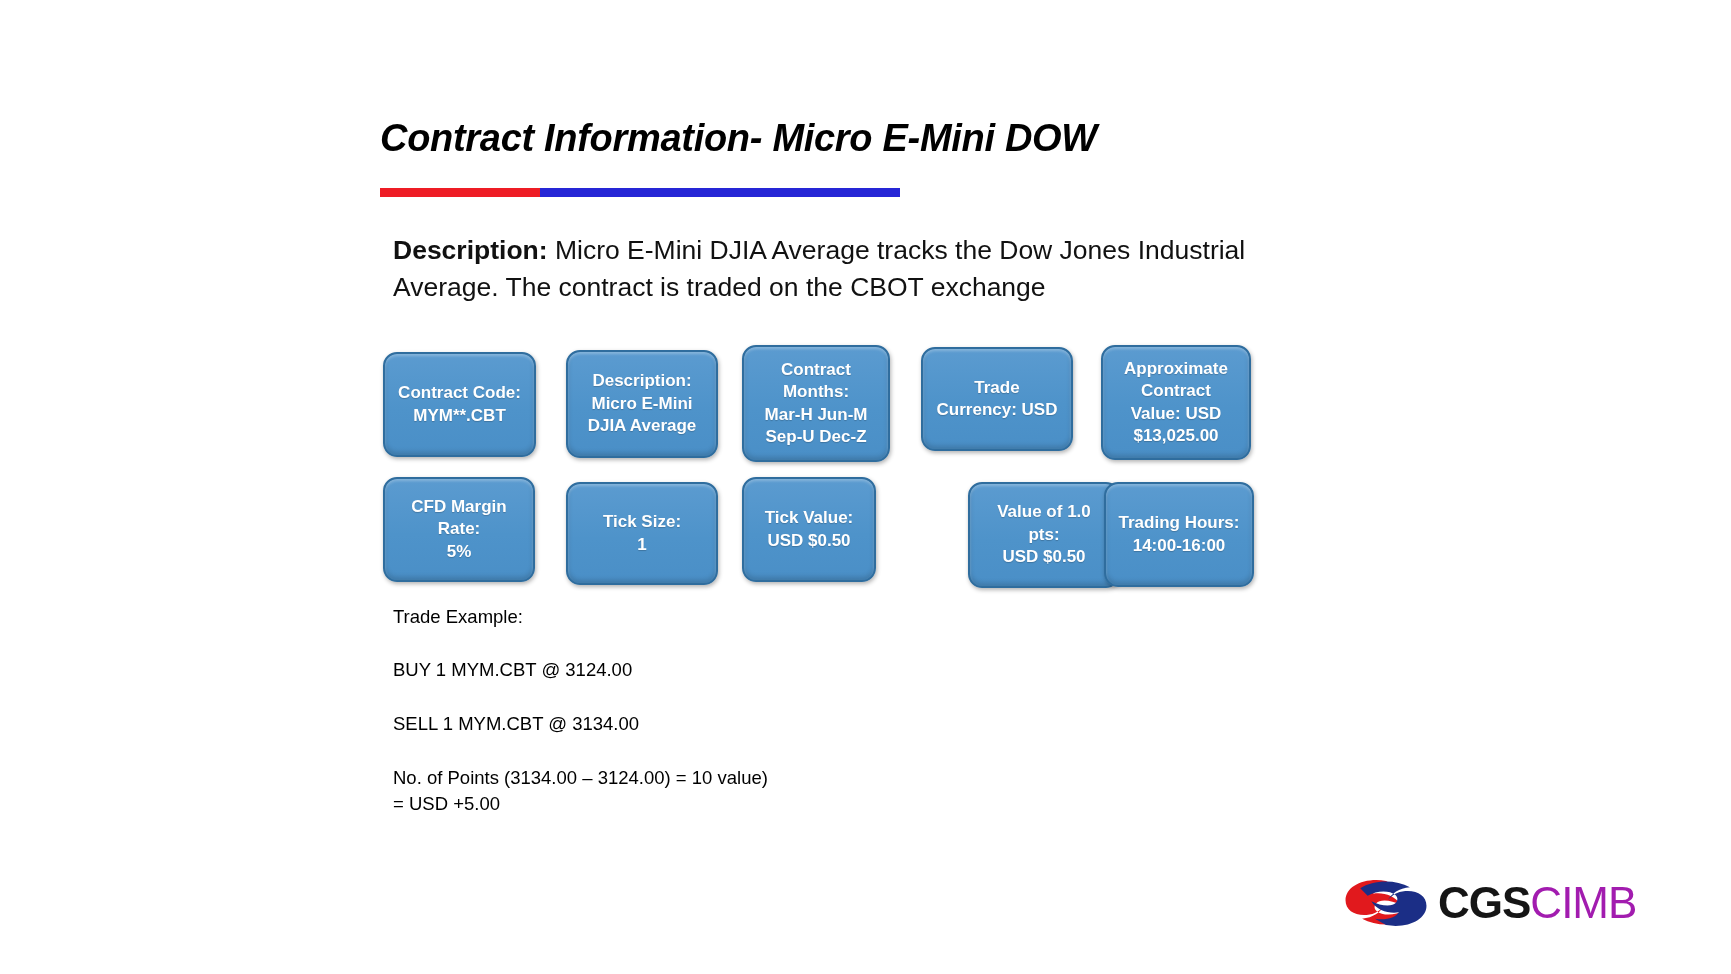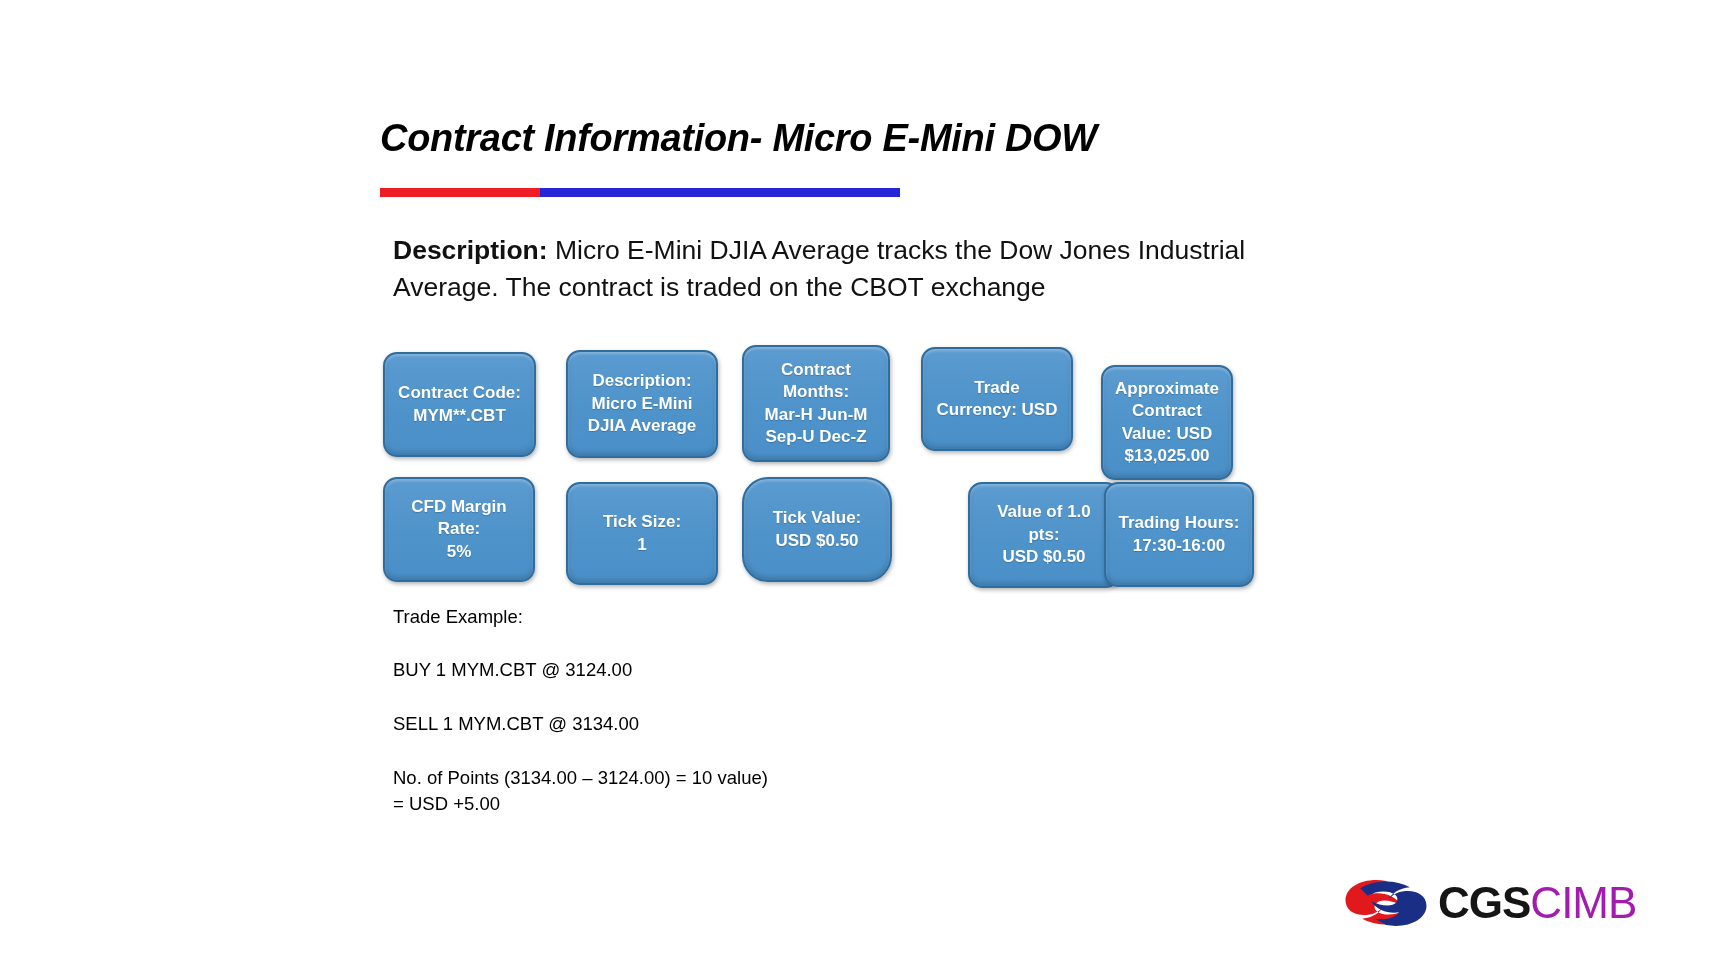--- a/index.html
+++ b/index.html
@@ -194,50 +194,50 @@
     <div class="info-box" style="left:742px; top:345px; width:148px; height:117px;">
       <span class="box-text">Contract
 Months:
 Mar-H Jun-M
 Sep-U Dec-Z</span>
     </div>
     <div class="info-box" style="left:921px; top:347px; width:152px; height:104px;">
       <span class="box-text">Trade
 Currency: USD</span>
     </div>
-    <div class="info-box" style="left:1101px; top:345px; width:132px; height:115px;margin-top:20px;">
+    <div class="info-box" style="left:1101px; top:345px; width:150px; height:115px;">
       <span class="box-text">Approximate
 Contract
 Value: USD
 $13,025.00</span>
     </div>
   </div>
 
   <div class="box-row">
     <div class="info-box" style="left:383px; top:477px; width:152px; height:105px;">
       <span class="box-text">CFD Margin
 Rate:
 5%</span>
     </div>
     <div class="info-box" style="left:566px; top:482px; width:152px; height:103px;">
       <span class="box-text">Tick Size:
 1</span>
     </div>
-    <div class="info-box" style="left:742px; top:477px; width:150px; height:105px;border-radius:26px;">
+    <div class="info-box" style="left:742px; top:477px; width:134px; height:105px;">
       <span class="box-text">Tick Value:
 USD $0.50</span>
     </div>
     <div class="info-box" style="left:968px; top:482px; width:152px; height:106px;">
       <span class="box-text">Value of 1.0
 pts:
 USD $0.50</span>
     </div>
     <div class="info-box" style="left:1104px; top:482px; width:150px; height:105px;">
       <span class="box-text">Trading Hours:
-17:30-16:00</span>
+14:00-16:00</span>
     </div>
   </div>
 
   <div id="trade-example">
     <div class="te-line">Trade Example:</div>
     <div class="te-line">BUY 1 MYM.CBT @ 3124.00</div>
     <div class="te-line">SELL 1 MYM.CBT @ 3134.00</div>
     <div class="te-line" id="calc-row">
       <div id="calc-left">No. of Points (3134.00 – 3124.00) = 10 value) = USD +5.00</div>
     </div>

